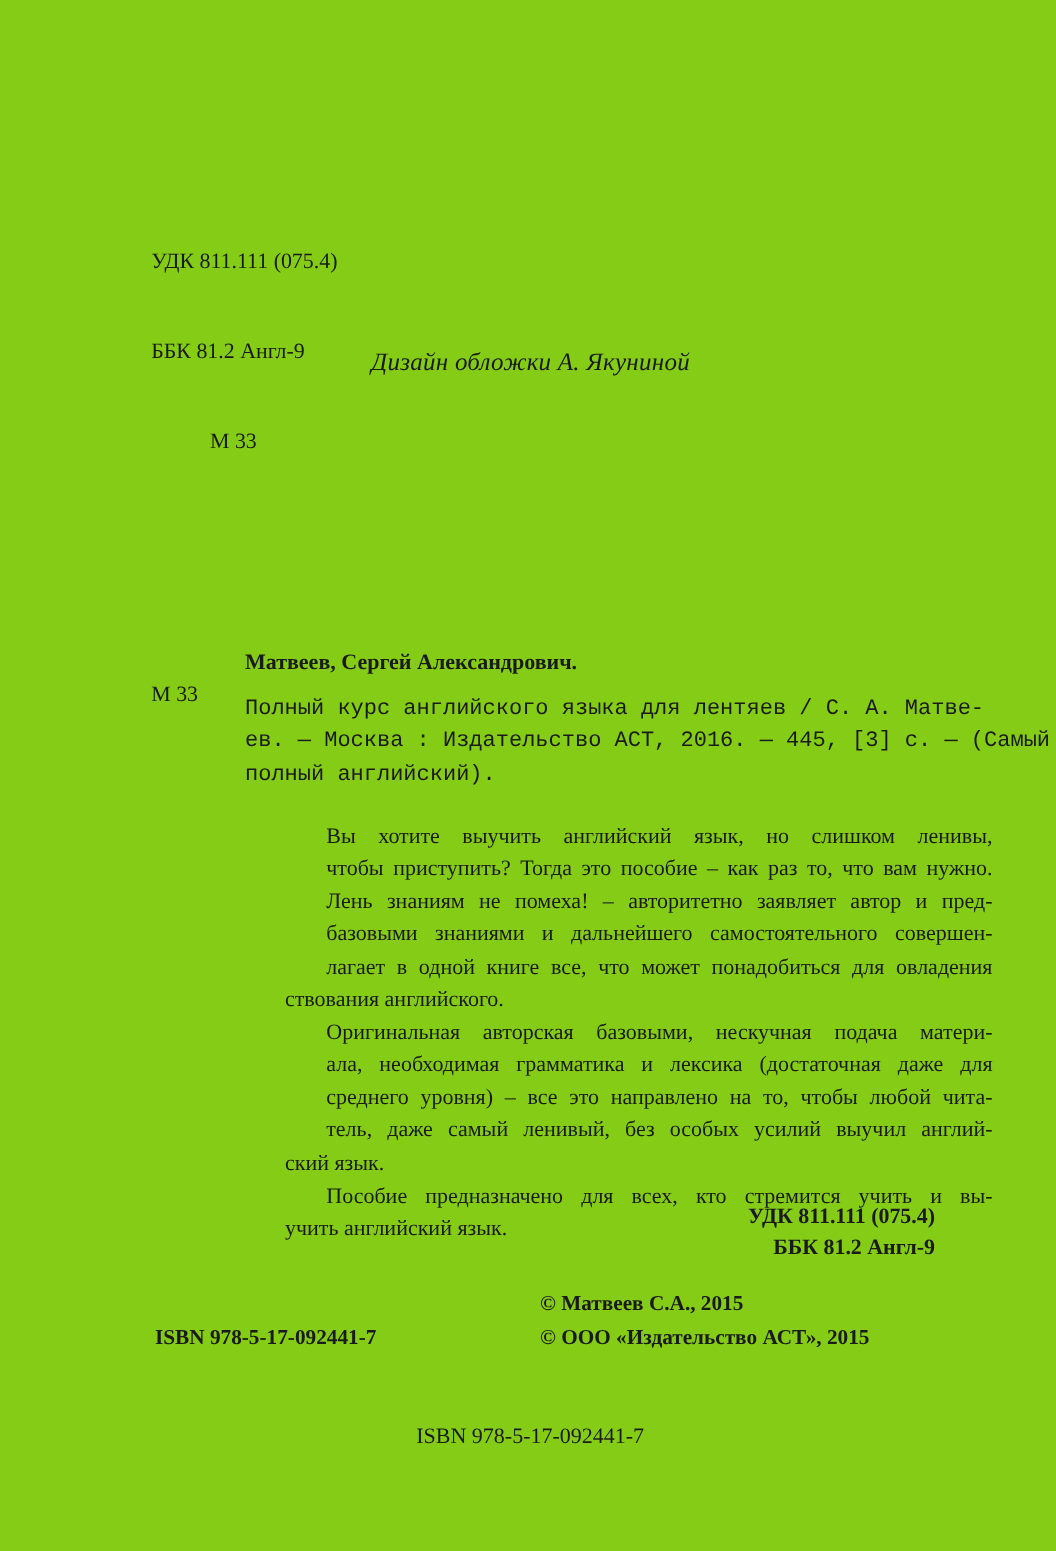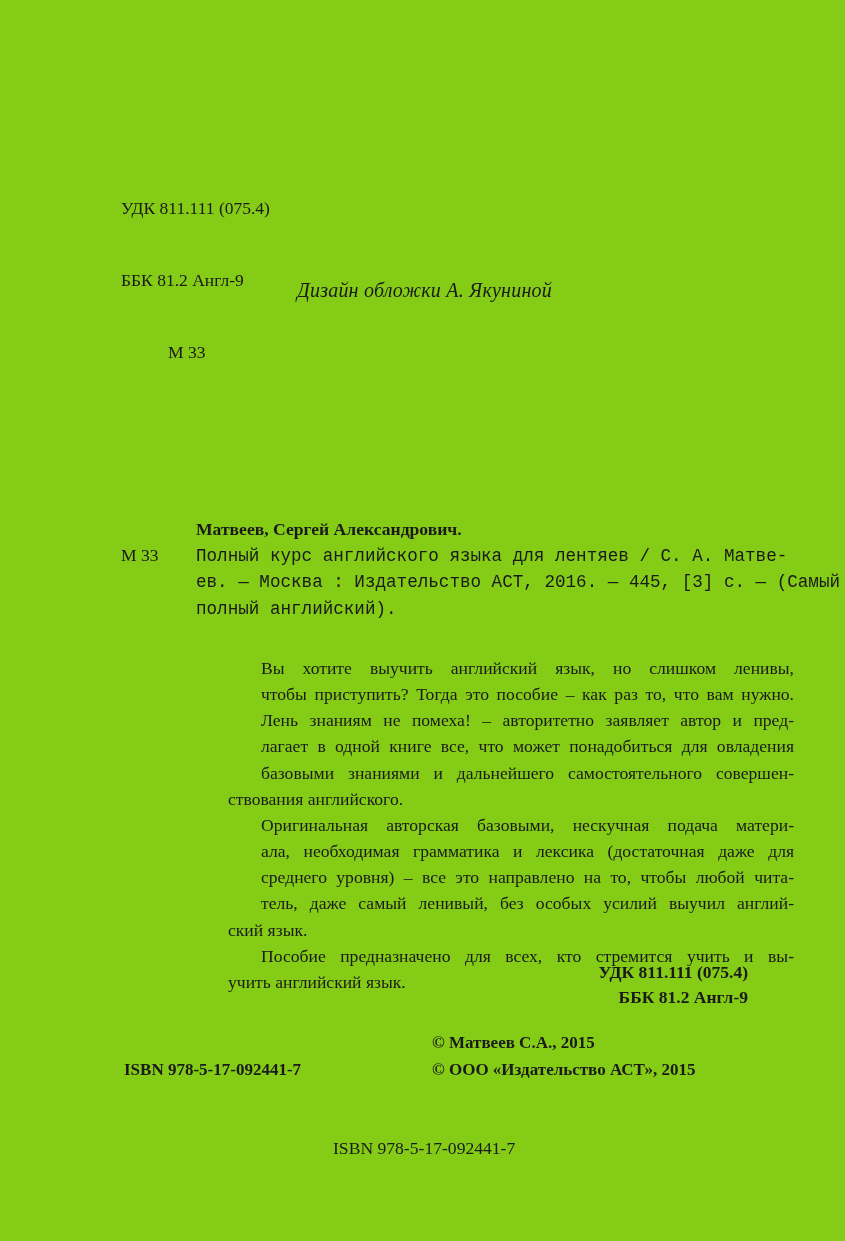--- a/index.html
+++ b/index.html
@@ -68,21 +68,21 @@
     margin-left: 75px;
     width: 552px;
     font-size: 17.6px;
     line-height: 26.2px;
     text-align: justify;
     text-justify: inter-word;
   }
   .record-author {
     font-weight: bold;
     display: block;
-    margin-bottom: 1px;
+    margin-bottom: 12px;
   }
   .record-desc {
     display: block;
     text-indent: 0;
   }
   .record-desc .desc-line {
     display: block;
     white-space: nowrap;
     font-family: Liberation Mono, monospace;
   }
@@ -199,22 +199,22 @@
     <div class="record-isbn">
       <span class="isbn-inner">ISBN 978-5-17-092441-7</span>
     </div>
   </div>
 
   <div class="annotation">
     <p>
       <span class="ln just first">Вы хотите выучить английский язык, но слишком ленивы,</span>
       <span class="ln just">чтобы приступить? Тогда это пособие – как раз то, что вам нужно.</span>
       <span class="ln just">Лень знаниям не помеха! – авторитетно заявляет автор и пред-</span>
+      <span class="ln just">базовыми знаниями и дальнейшего самостоятельного совершен-</span>
       <span class="ln just">лагает в одной книге все, что может понадобиться для овладения</span>
-      <span class="ln just">базовыми знаниями и дальнейшего самостоятельного совершен-</span>
       <span class="ln tail">ствования английского.</span>
     </p>
     <p>
       <span class="ln just first">Оригинальная авторская базовыми, нескучная подача матери-</span>
       <span class="ln just">ала, необходимая грамматика и лексика (достаточная даже для</span>
       <span class="ln just">среднего уровня) – все это направлено на то, чтобы любой чита-</span>
       <span class="ln just">тель, даже самый ленивый, без особых усилий выучил англий-</span>
       <span class="ln tail">ский язык.</span>
     </p>
     <p>

